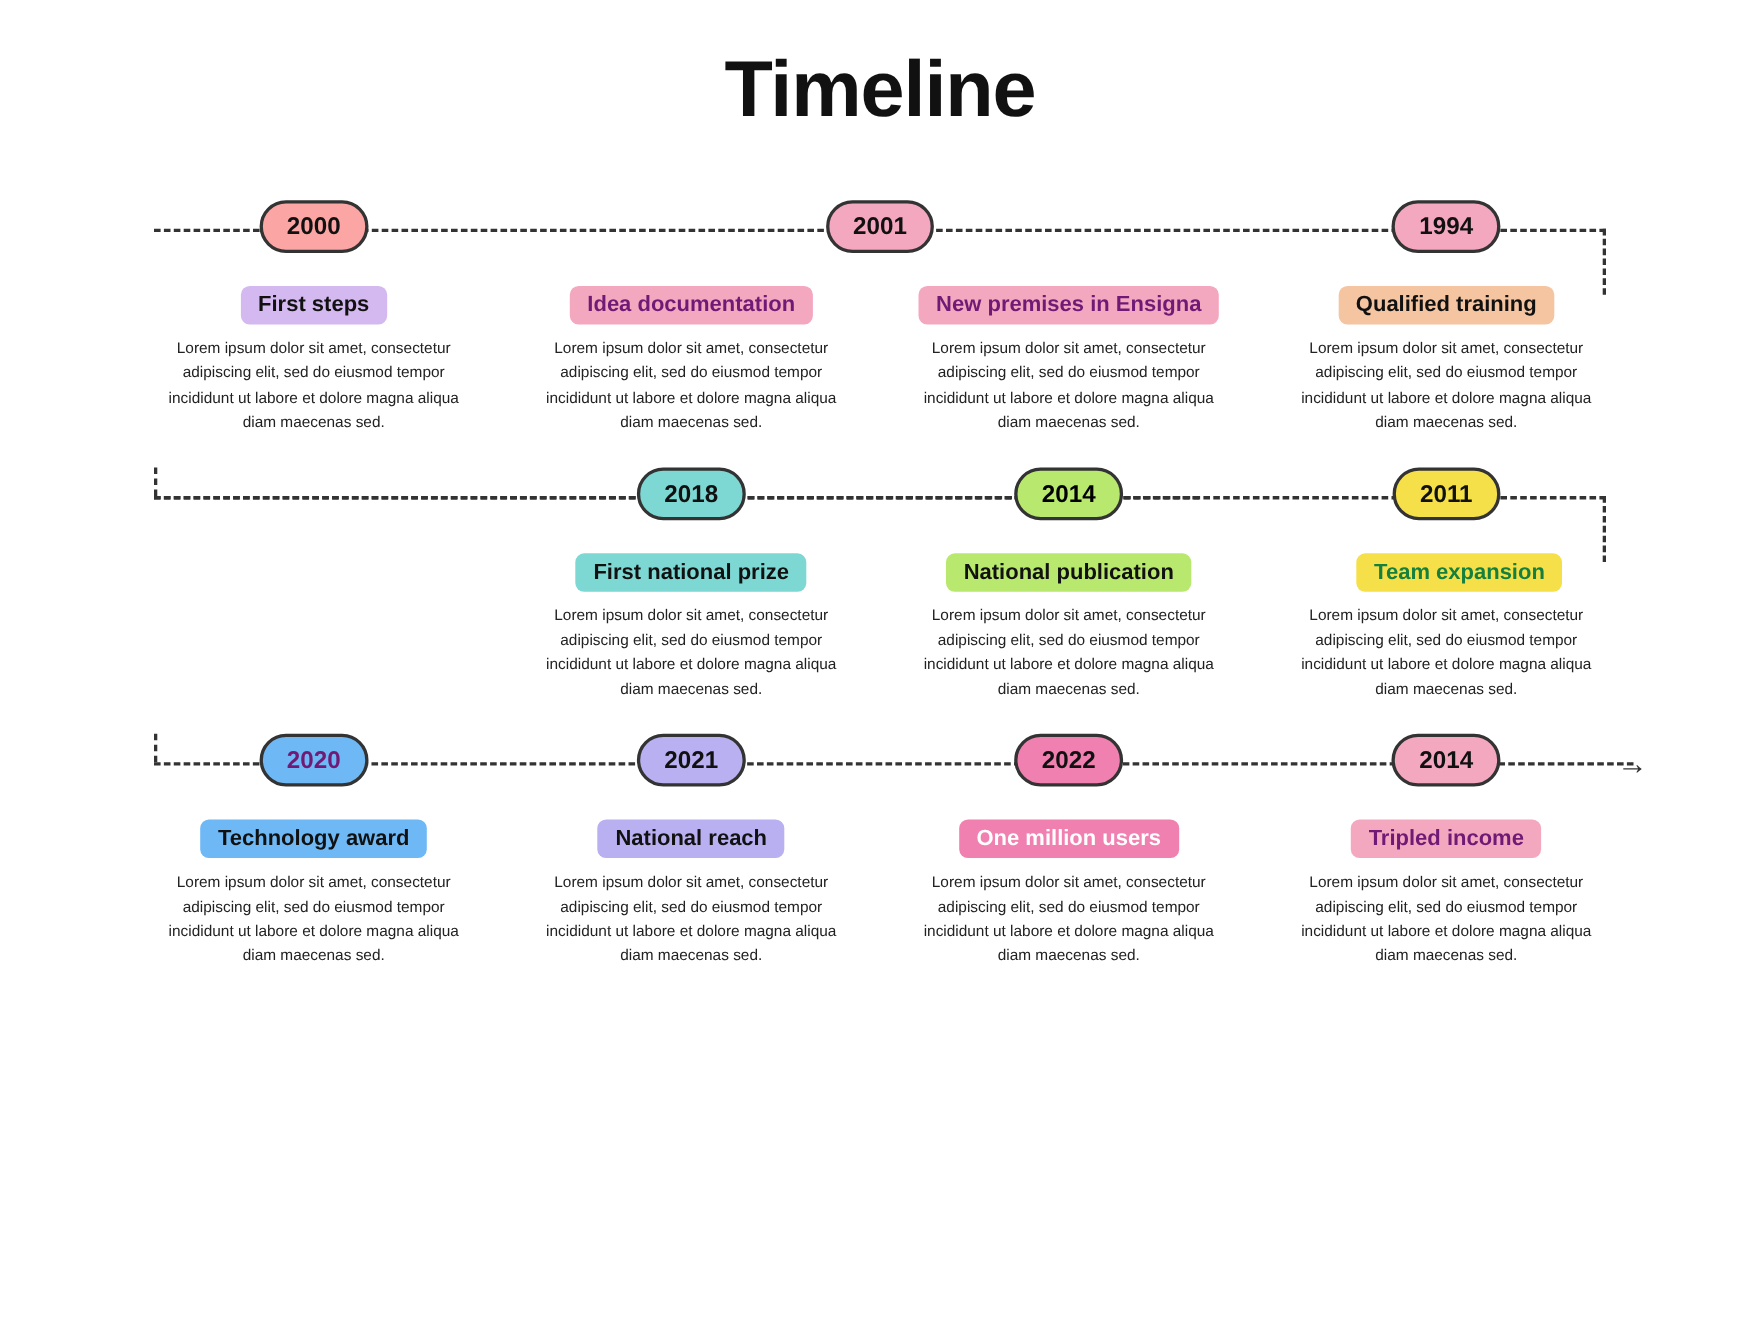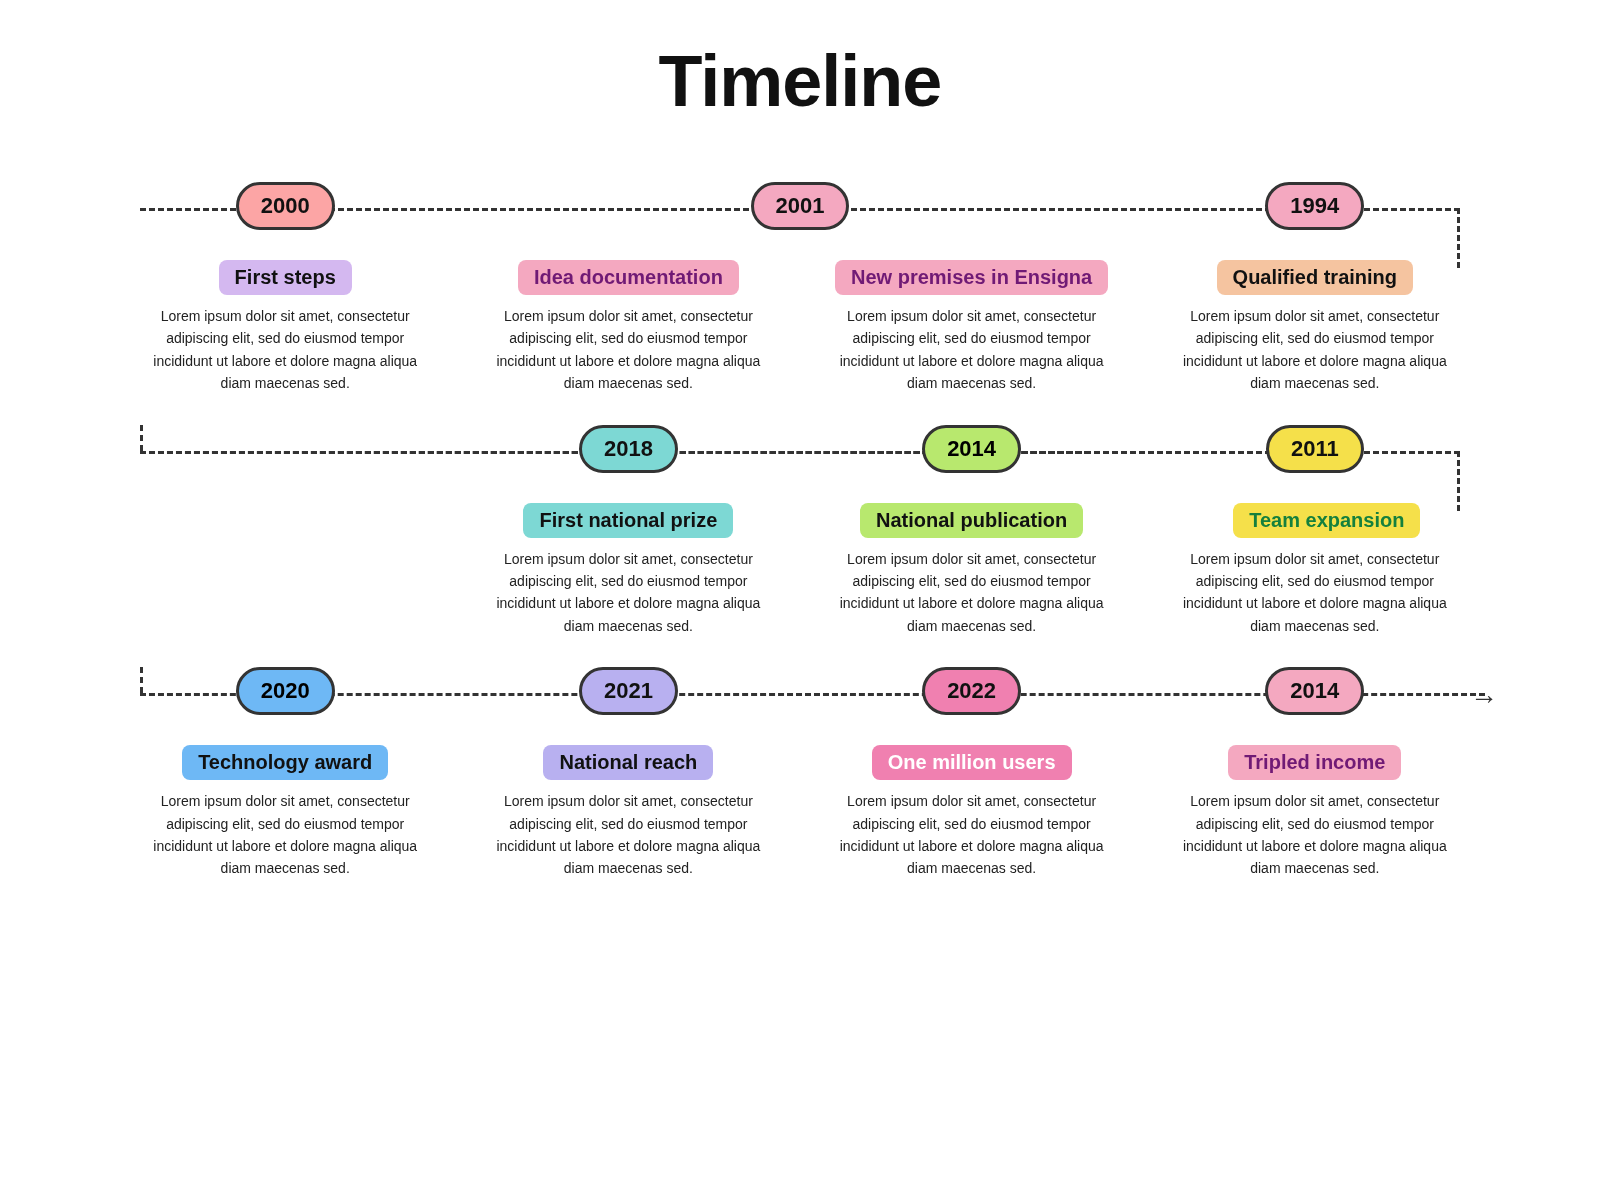--- a/index.html
+++ b/index.html
@@ -116,21 +116,21 @@
       align-items: center;
       text-align: center;
     }
 
     
     .badge-purple { background: #fca5a5; border-color: #333; color: #111; }
     .badge-pink { background: #f4a8c0; border-color: #333; color: #111; }
     .badge-teal { background: #7dd8d4; border-color: #333; color: #111; }
     .badge-green { background: #b8e86e; border-color: #333; color: #000000; }
     .badge-yellow { background: #f5e04a; border-color: #333; color: #111; }
-    .badge-blue { background: #6eb8f5; border-color: #333; color: #000000; text-align: center; }
+    .badge-blue { background: #6eb8f5; border-color: #333; color: #701a75; text-align: center; }
     .badge-lavender { background: #b8b0f0; border-color: #333; color: #111; }
     .badge-salmon { background: #f5c4a0; border-color: #333; color: #111; }
     .badge-hotpink { background: #f080b0; border-color: #333; color: #111; }
 
     .label-purple { background: #d4b8f0; color: #111; }
     .label-pink { background: #f4a8c0; color: #701a75; }
     .label-teal { background: #7dd8d4; color: #111; }
     .label-green { background: #b8e86e; color: #111; }
     .label-yellow { background: #f5e04a; color: #15803d; margin-left: 24px; }
     .label-blue { background: #6eb8f5; color: #111; }

